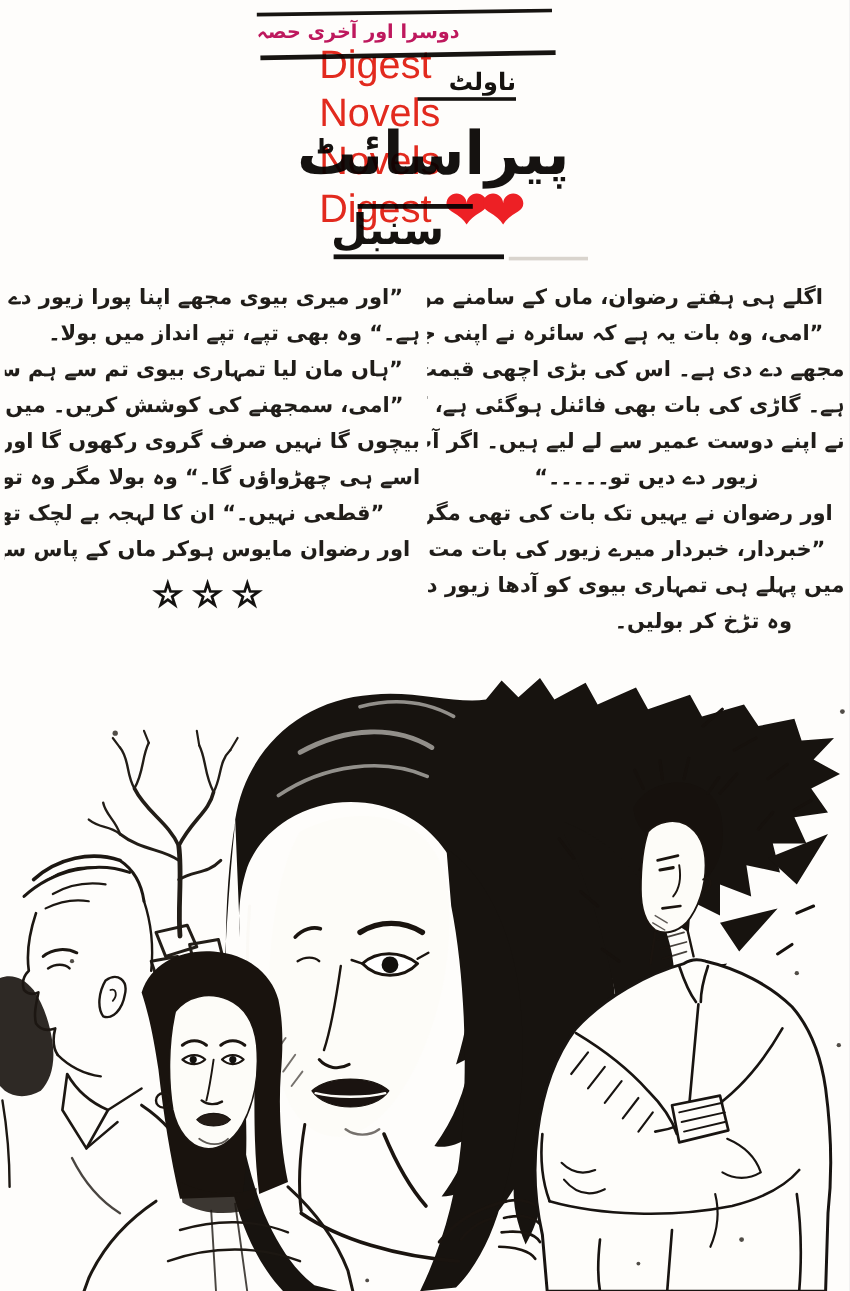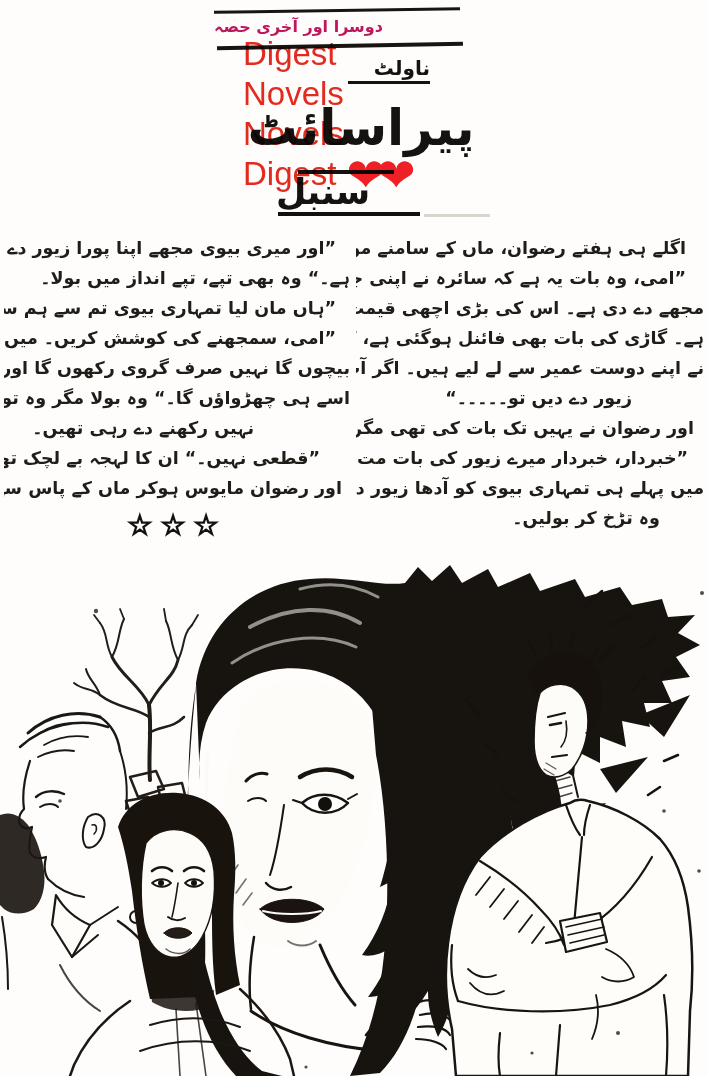--- a/index.html
+++ b/index.html
@@ -35,21 +35,21 @@
   }
   .author-rule{position:absolute;left:278px;top:212px;width:142px;height:4px;background:#131110;z-index:2;}
   .author-rule-shadow{position:absolute;left:424px;top:214px;width:66px;height:3px;background:#b9b2a8;opacity:.55;}
   
   .watermark{
     position:absolute;left:243px;top:34px;z-index:3;
     font-family:"Liberation Sans","DejaVu Sans",sans-serif;
     font-size:33px;line-height:40px;color:#e32a1e;
     mix-blend-mode:multiply;white-space:nowrap;
   }
-  .watermark .wm-line{height:40px;}
+  .watermark .wm-line{height:40px;margin-left:23px;}
   .heart-glyphs{
     display:inline-block;font-size:46px;line-height:40px;color:#ee2025;
     letter-spacing:-8px;vertical-align:-6px;margin-left:10px;
   }
   
   .column{
     position:absolute;top:233px;direction:rtl;text-align:right;
     font-size:17.5px;font-weight:700;color:#201d19;
   }
   .col-right{left:356px;width:348px;}
@@ -100,21 +100,20 @@
     <div class="story-line" style="padding-right:44px">وہ تڑخ کر بولیں۔</div>
   </div>
 
   <div class="column col-left">
     <div class="story-line" style="padding-right:14px">”اور میری بیوی مجھے اپنا پورا زیور دے چکی</div>
     <div class="story-line">ہے۔“ وہ بھی تپے، تپے انداز میں بولا۔</div>
     <div class="story-line" style="padding-right:14px">”ہاں مان لیا تمہاری بیوی تم سے ہم سے زیادہ</div>
     <div class="story-line" style="padding-right:14px">”امی، سمجھنے کی کوشش کریں۔ میں آپ کا زیور</div>
     <div class="story-line">بیچوں گا نہیں صرف گروی رکھوں گا اور سب سے پہلے</div>
     <div class="story-line">اسے ہی چھڑواؤں گا۔“ وہ بولا مگر وہ تو پٹے پر ہاتھ ہی</div>
-    <div class="story-line" style="padding-right:96px">نہیں رکھنے دے رہی تھیں۔</div>
     <div class="story-line" style="padding-right:30px">”قطعی نہیں۔“ ان کا لہجہ بے لچک تھا۔</div>
     <div class="story-line" style="padding-right:8px">اور رضوان مایوس ہوکر ماں کے پاس سے اٹھ گیا۔</div>
     <div class="star-divider">☆☆☆</div>
   </div>
 
   <div class="illustration">
     <svg width="708" height="511" viewBox="0 0 708 511" xmlns="http://www.w3.org/2000/svg" stroke-linecap="round" stroke-linejoin="round">
 
       <g stroke="#221d17" fill="none">
         <path d="M150,215 C148,190 152,165 149,140" stroke-width="4"></path>

